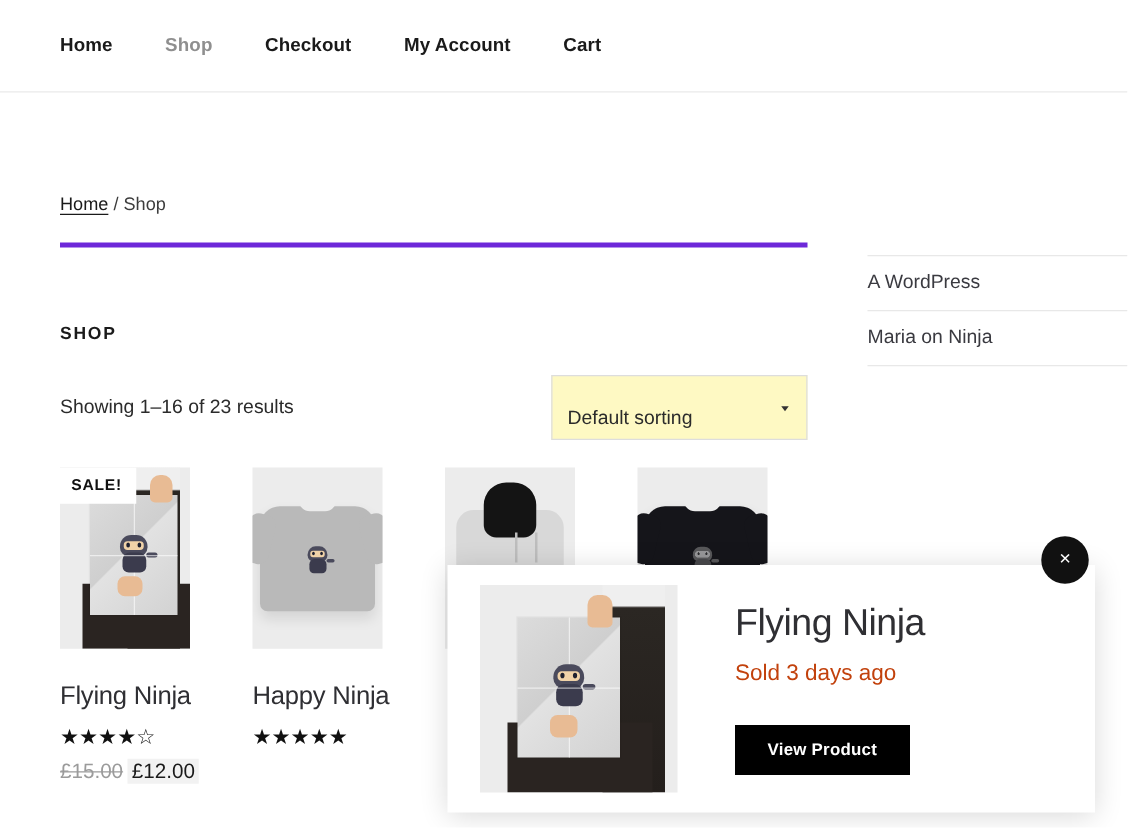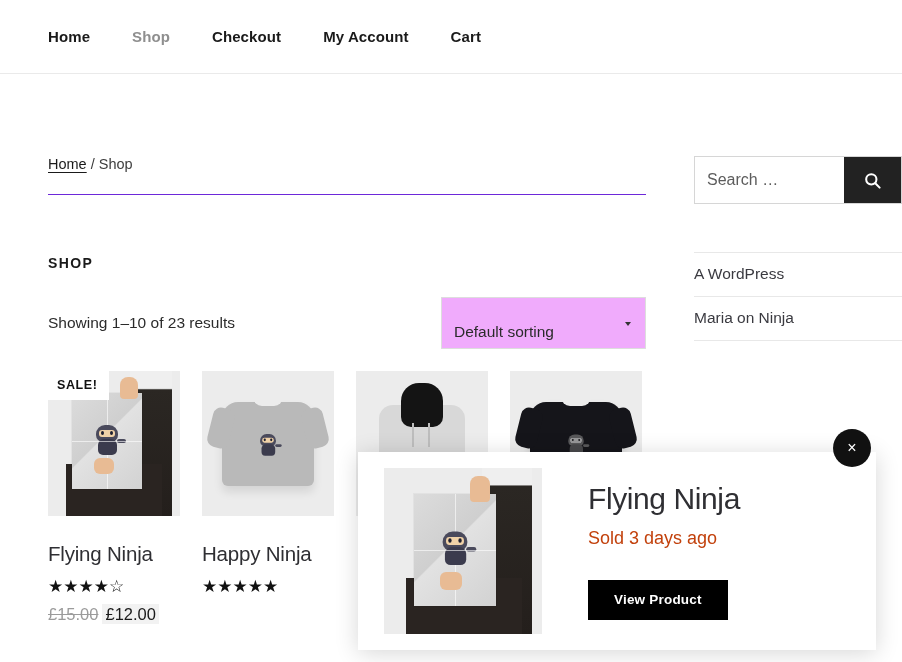--- a/index.html
+++ b/index.html
@@ -39,21 +39,21 @@
     padding: 0 0 0 48px;
   }
   .content { width: 598px; padding-top: 82px; }
   .sidebar { width: 208px; margin-left: 48px; padding-top: 82px; }
 
   
   .breadcrumb {
     font-size: 14.5px;
     color: #3d3d3d;
     padding-bottom: 22px;
-    border-bottom: 1px solid #6d28d9;
+    border-bottom: 4px solid #6d28d9;
     width: 598px;
   }
   .breadcrumb .crumb-link {
     color: #1a1a1a;
     text-decoration: underline;
     text-underline-offset: 3px;
     cursor: pointer;
   }
   .breadcrumb .sep { color: #3d3d3d; }
 
@@ -69,21 +69,21 @@
     margin-top: 24px;
     height: 56px;
     display: flex;
     align-items: center;
     justify-content: space-between;
   }
   .result-count { font-size: 15.5px; color: #2b2b2b; }
   .sorting-select {
     width: 205px; height: 52px;
     border: 1px solid #ddd;
-    background: #f0abfc;
+    background: #fef9c3;
     font-family: "Liberation Sans", sans-serif;
     font-size: 15.5px;
     color: #2b2b2b;
     padding: 16px 26px 0 12px;
     -webkit-appearance: none; appearance: none;
     cursor: pointer;
     position: relative;
   }
   .select-wrap { position: relative; }
   .select-wrap::after {
@@ -108,21 +108,21 @@
   }
 
   
   .products {
     margin-top: 20px;
     display: flex;
     gap: 22px;
   }
   .product { width: 132px; position: relative; }
   .product-thumb {
-    width: 132px; height: 145px;
+    width: 104px; height: 145px;
     background: #ececec;
     position: relative;
     overflow: hidden;
     cursor: pointer;
   }
   .sale-badge {
     position: absolute;
     top: 0; left: 0;
     background: #fff;
     color: #111;
@@ -394,21 +394,21 @@
 
     <div class="breadcrumb">
       <span class="crumb-link">Home</span>
       <span class="sep">/</span>
       <span>Shop</span>
     </div>
 
     <h1 class="shop-title">SHOP</h1>
 
     <div class="shop-bar">
-      <div class="result-count">Showing 1–10 of 23 results</div>
+      <div class="result-count">Showing 1–16 of 23 results</div>
       <div class="select-wrap">
         <select class="sorting-select"><option>Default sorting</option><option>Sort by popularity</option><option>Sort by average rating</option><option>Sort by latest</option><option>Sort by price: low to high</option><option>Sort by price: high to low</option></select>
       </div>
     </div>
 
     <div class="products">
 
       <div class="product">
         <div class="product-thumb">
           <span class="sale-badge">SALE!</span>
@@ -495,29 +495,20 @@
         <div class="price">
           <span></span>
         </div>
       </div>
 
     </div>
   </main>
 
   <aside class="sidebar">
 
-    <form class="search-form">
-      <input class="search-input" type="text" placeholder="Search …" style="">
-      <button class="search-button" type="button">
-        <svg width="19" height="19" viewBox="0 0 24 24" fill="none" stroke="#ffffff" stroke-width="2.6">
-          <circle cx="10.5" cy="10.5" r="6.5"></circle>
-          <line x1="15.5" y1="15.5" x2="21" y2="21" stroke-linecap="round"></line>
-        </svg>
-      </button>
-    </form>
 
 
     <div class="widget">
       <ul class="widget-list">
         <li>
           <a>A WordPress</a>
         </li>
         <li>
           <a>Maria on Ninja</a>
         </li>

